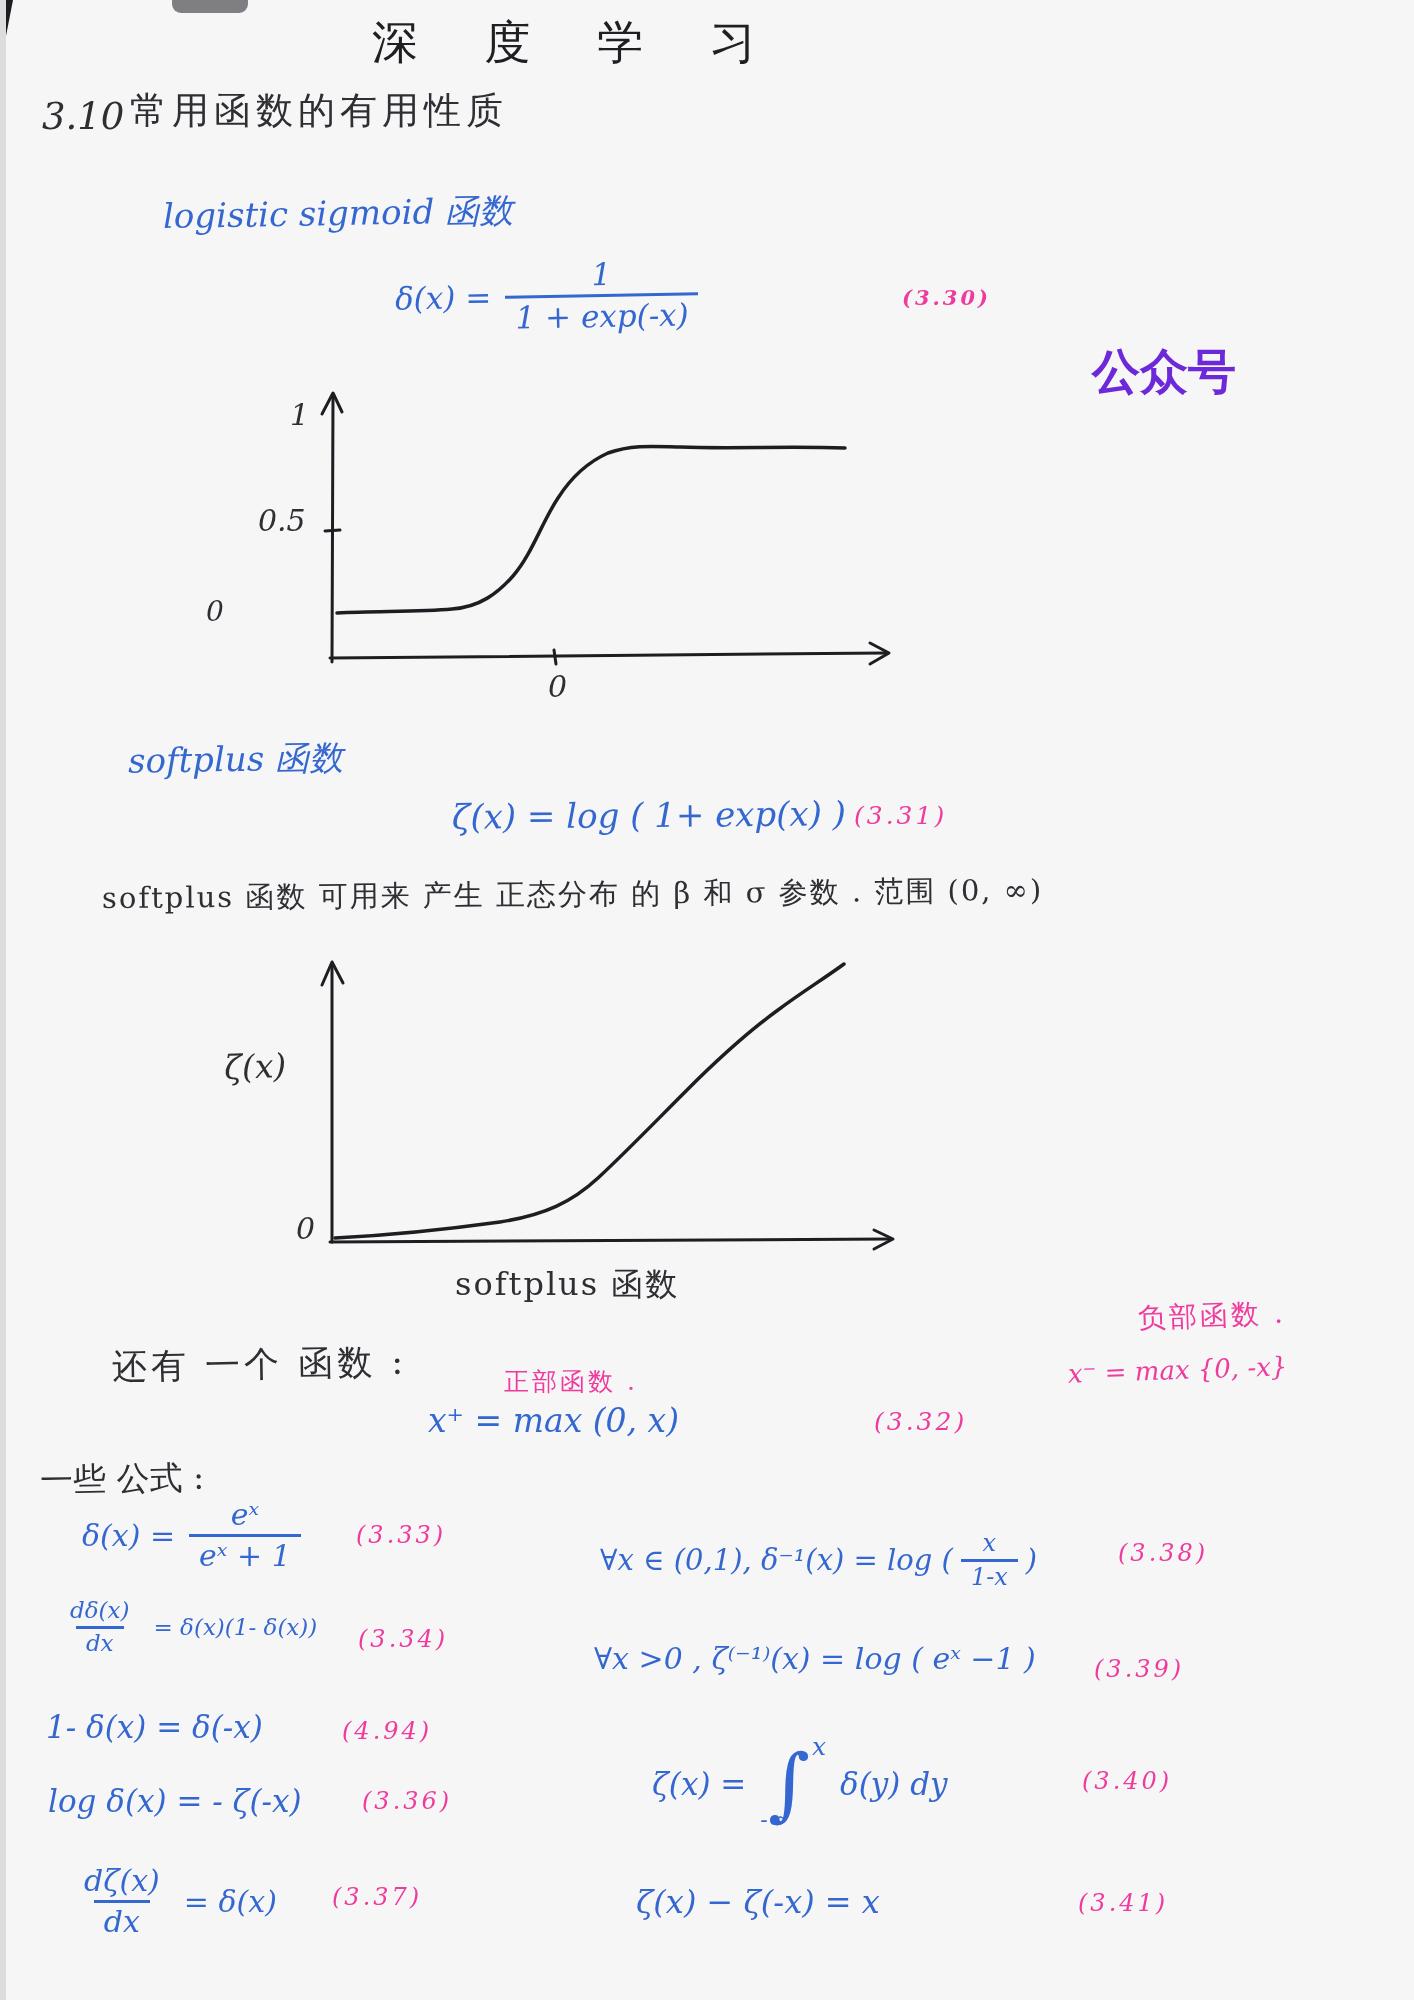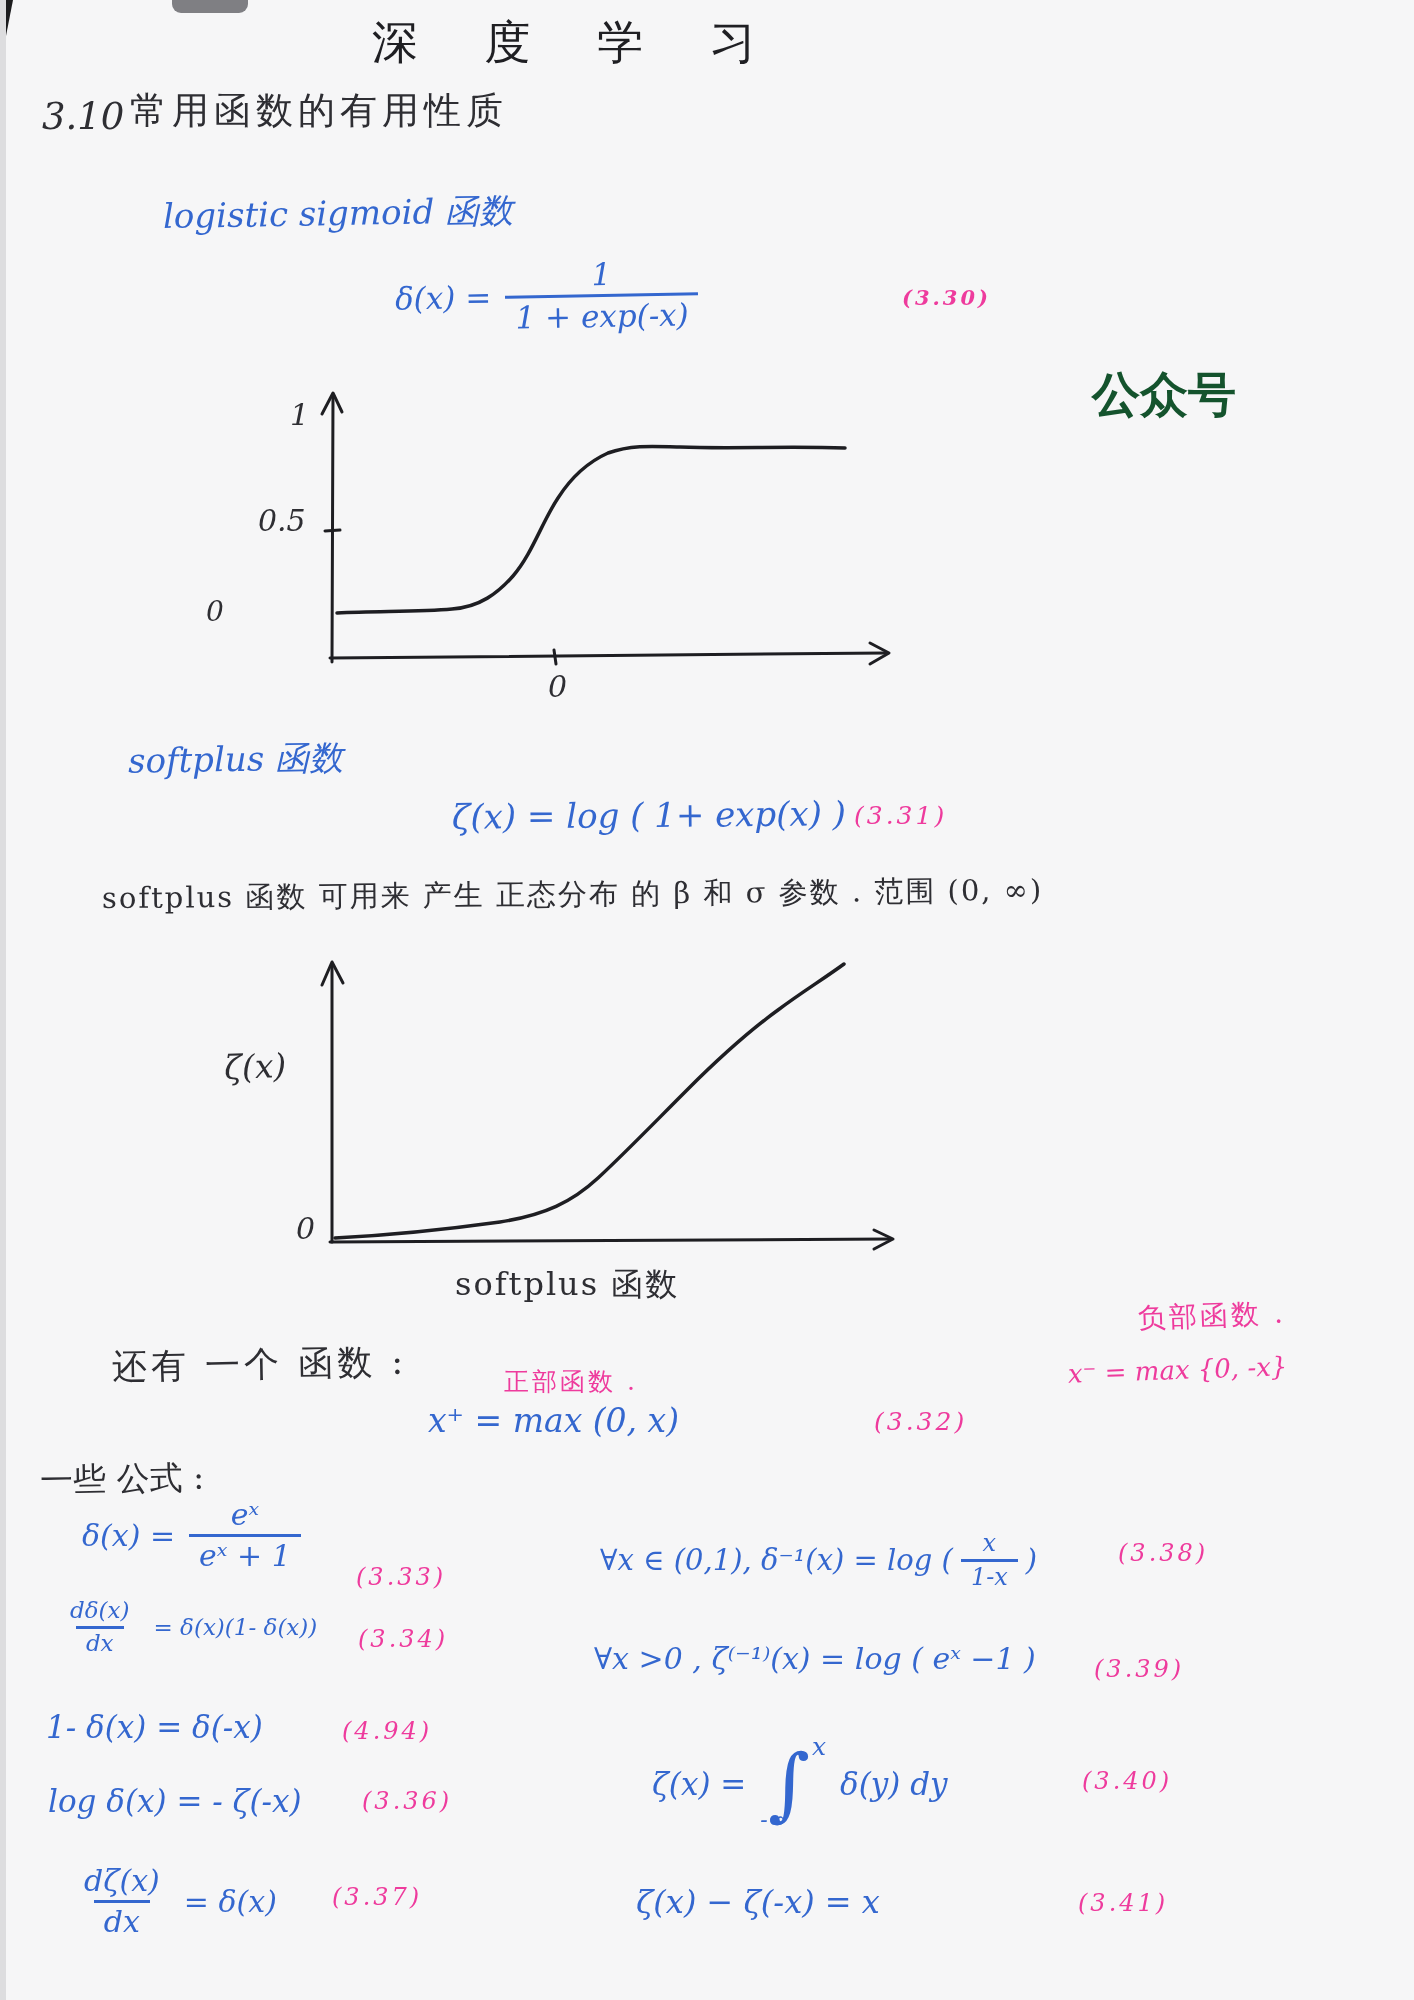--- a/index.html
+++ b/index.html
@@ -8,23 +8,22 @@
     background:#f6f6f7;overflow:hidden;
     font-family:"DejaVu Serif","Liberation Serif",serif;
     color:#2d2d31;
   }
   .hw{position:absolute;white-space:nowrap;line-height:1.15;}
   .pen-black{color:#1f1f23;}
   .pencil{color:#2e2e33;}
   .blue{color:#3467cf;}
   .pink{color:#ee3b9d;}
   .purple{
-    color:#14532d;font-family:"DejaVu Sans","Liberation Sans",sans-serif;
+    color:#6d28d9;font-family:"DejaVu Sans","Liberation Sans",sans-serif;
     font-weight:bold;
-    margin-top:23px;
   }
   .ital{font-style:italic;}
   .eq{position:absolute;display:flex;align-items:center;gap:14px;font-style:italic;white-space:nowrap;}
   .frac{display:inline-flex;flex-direction:column;align-items:center;line-height:1.12;}
   .frac .num{padding:0 10px 2px;}
   .frac .den{border-top:3px solid currentColor;padding:2px 10px 0;}
   .tag{position:absolute;font-style:italic;letter-spacing:3px;}
   .intgl{position:relative;display:inline-block;margin:0 16px 0 8px;}
   .intgl .isign{font-size:80px;line-height:64px;display:block;font-style:italic;}
   .intgl .ilim-t{position:absolute;top:-20px;right:-16px;font-size:25px;}
@@ -105,21 +104,21 @@
 
   <div class="hw pencil r-1" style="left:40px;top:1460px;font-size:33px;">一些 公式 :</div>
 
   <div class="eq blue" style="left:82px;top:1498px;font-size:30px;">
     <span>δ(x) =</span>
     <span class="frac">
       <span class="num">eˣ</span>
       <span class="den">eˣ + 1</span>
     </span>
   </div>
-  <div class="hw tag pink" style="left:356px;top:1564px;font-size:24px;">(3.33)</div>
+  <div class="hw tag pink" style="left:356px;top:1522px;font-size:24px;">(3.33)</div>
 
   <div class="eq blue" style="left:60px;top:1598px;font-size:23px;">
     <span class="frac">
       <span class="num">dδ(x)</span>
       <span class="den">dx</span>
     </span>
     <span>= δ(x)(1- δ(x))</span>
   </div>
   <div class="hw tag pink" style="left:358px;top:1626px;font-size:24px;">(3.34)</div>
 

